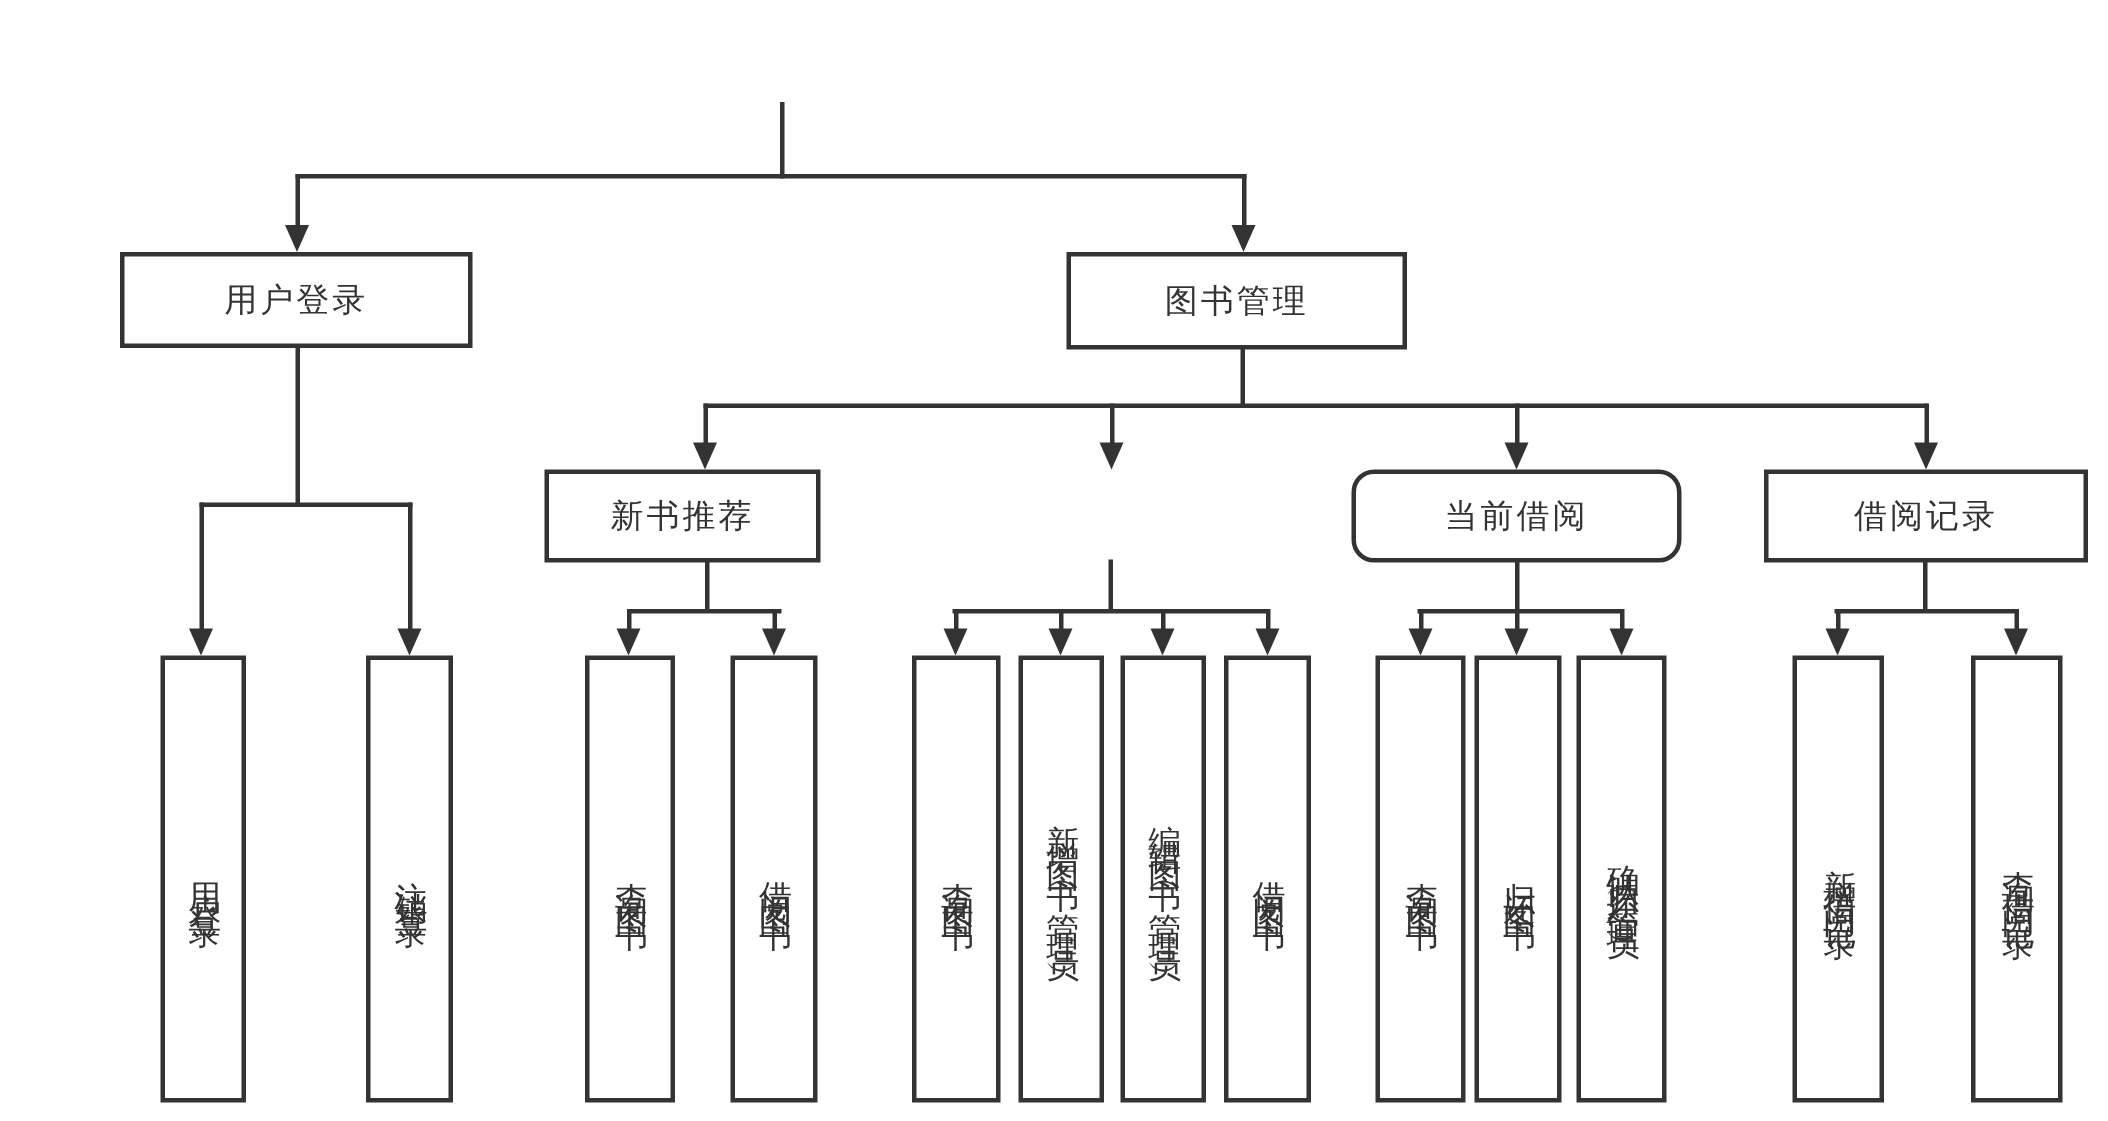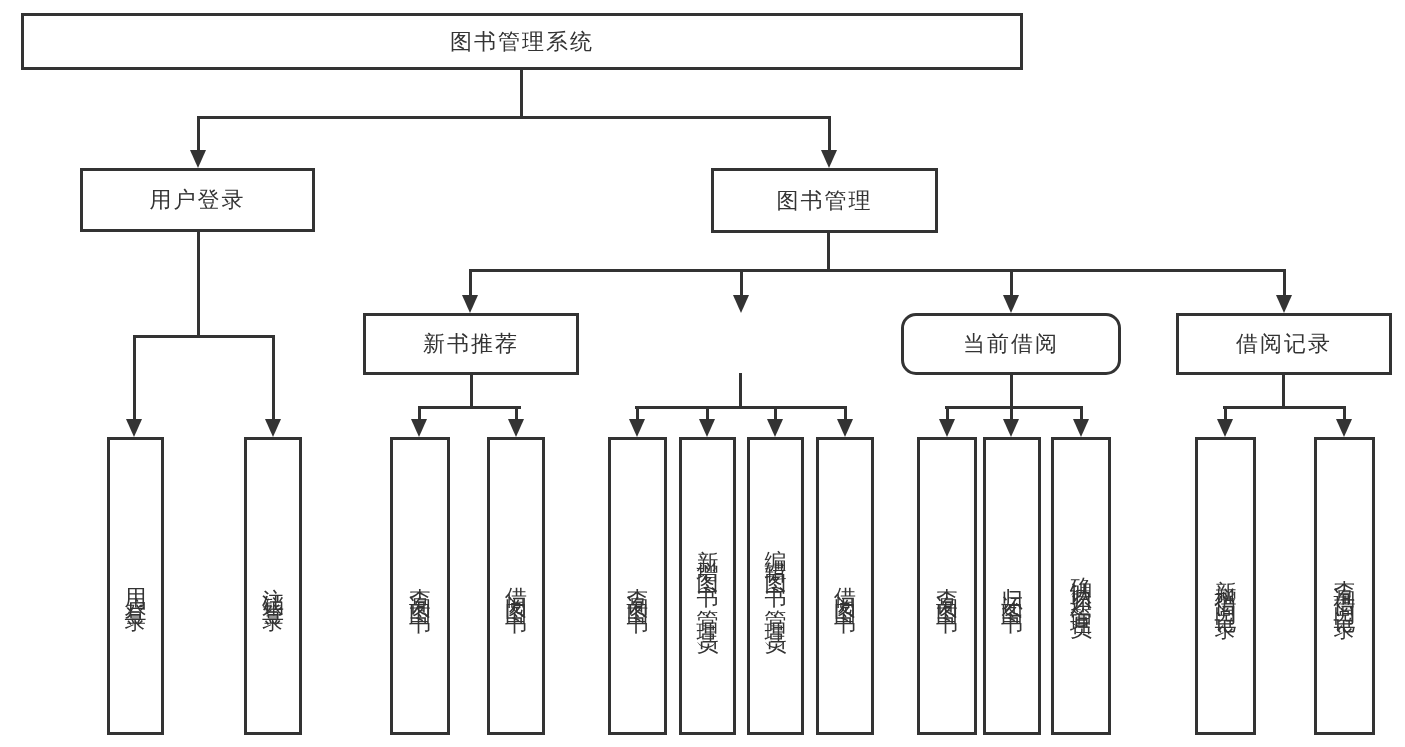--- a/index.html
+++ b/index.html
@@ -33,23 +33,20 @@
   .watermark{
     position:absolute;top:717px;right:6px;color:var(--wm);
     font-size:20px;letter-spacing:1px;white-space:nowrap;
   }
 </style>
 </head>
 <body>
 
 <div class="canvas">
 
-  <div class="box" style="left:21px;top:13px;width:1002px;height:57px;">
-    <span>图书管理系统</span>
-  </div>
 
   <div class="vline" style="left:520px;top:68px;height:51px;"></div>
   <div class="hline" style="left:197px;top:116px;width:634px;"></div>
   <div class="vline" style="left:197px;top:116px;height:38px;"></div>
   <div class="arrowhead" style="left:190px;top:150px;"></div>
   <div class="vline" style="left:828px;top:116px;height:38px;"></div>
   <div class="arrowhead" style="left:821px;top:150px;"></div>
 
   <div class="box" style="left:80px;top:168px;width:235px;height:64px;">
     <span>用户登录</span>
@@ -69,21 +66,21 @@
   <div class="hline" style="left:469px;top:269px;width:816px;"></div>
   <div class="vline" style="left:469px;top:269px;height:28px;"></div>
   <div class="arrowhead" style="left:462px;top:295px;"></div>
   <div class="vline" style="left:740px;top:269px;height:28px;"></div>
   <div class="arrowhead" style="left:733px;top:295px;"></div>
   <div class="vline" style="left:1010px;top:269px;height:28px;"></div>
   <div class="arrowhead" style="left:1003px;top:295px;"></div>
   <div class="vline" style="left:1283px;top:269px;height:28px;"></div>
   <div class="arrowhead" style="left:1276px;top:295px;"></div>
 
-  <div class="box" style="left:363px;top:313px;width:216px;height:62px;">
+  <div class="box" style="left:363px;top:313px;width:184px;height:62px;">
     <span>新书推荐</span>
   </div>
   <div class="box" style="left:901px;top:313px;width:220px;height:62px;border-radius:15px;">
     <span>当前借阅</span>
   </div>
   <div class="box" style="left:1176px;top:313px;width:216px;height:62px;">
     <span>借阅记录</span>
   </div>
 
   <div class="vline" style="left:470px;top:373px;height:35px;"></div>

